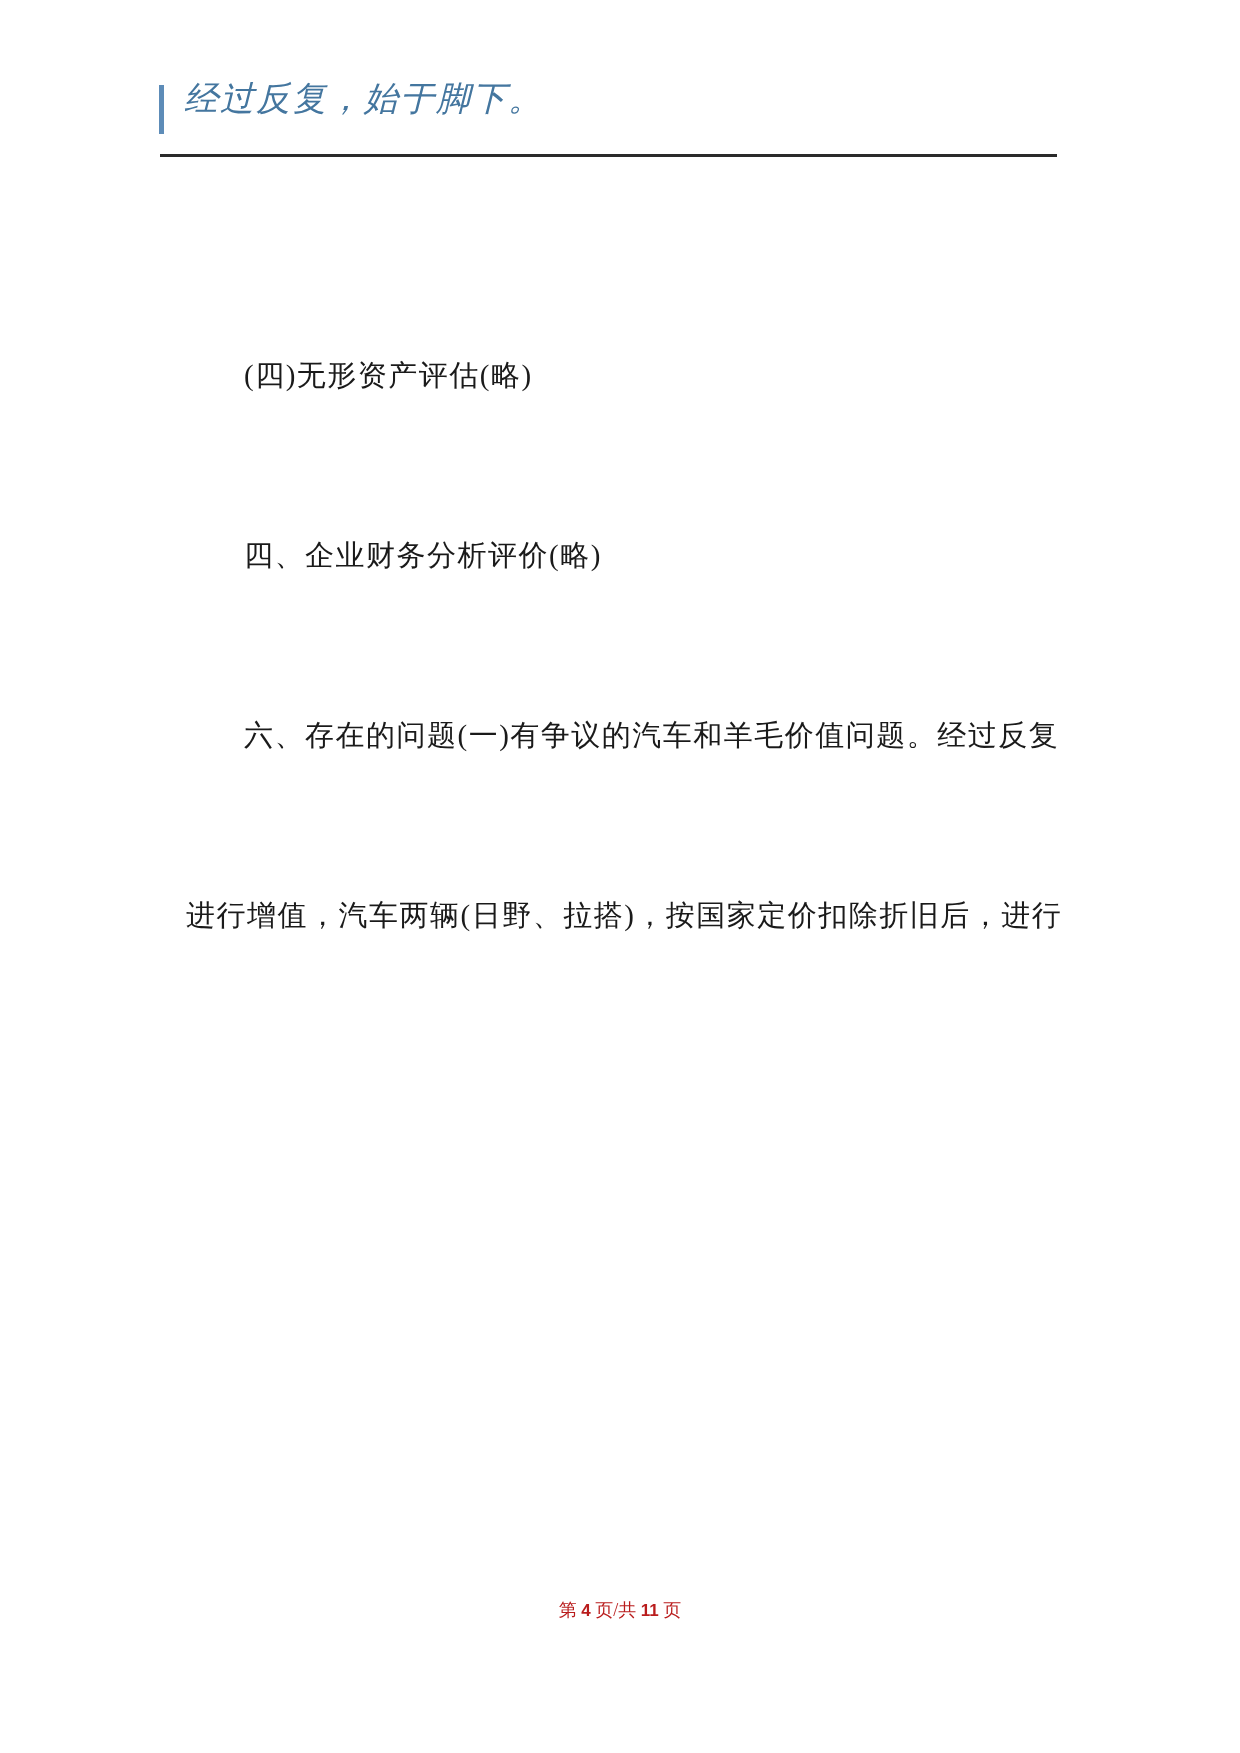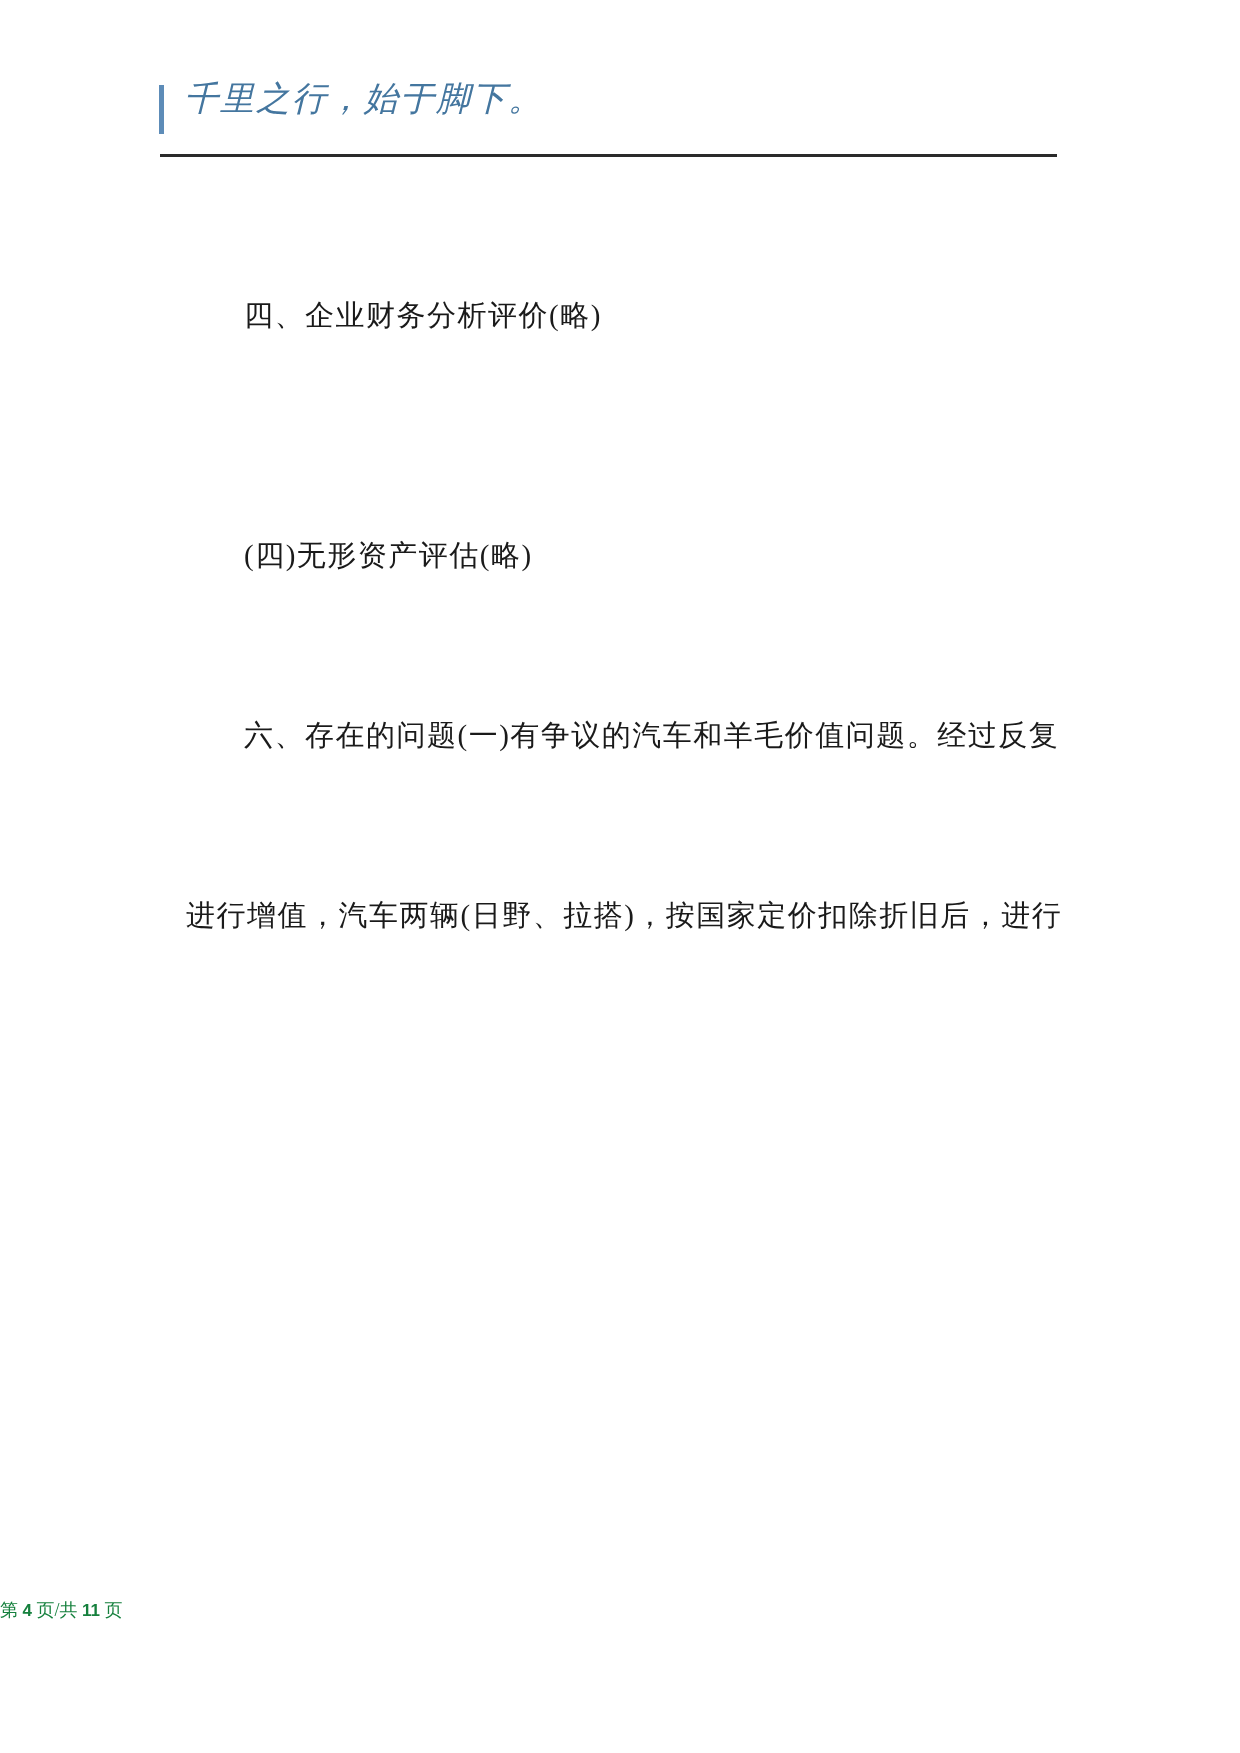--- a/index.html
+++ b/index.html
@@ -60,46 +60,46 @@
     height: 60px;
   }
   .indent    { text-indent: 58px; }
   .gap-a { margin-top: 60px; }  
   
   .footer {
     position: absolute;
     left: 0;
     top: 1598px;
     width: 100%;
-    text-align: left;
+    text-align: center;
     font-size: 18px;
-    color: #15803d;
+    color: #b91c1c;
     white-space: pre;
   }
   .footer .num {
     font-family: "Liberation Sans", "DejaVu Sans", sans-serif;
     font-weight: bold;
     font-size: 17px;
   }
 </style>
 </head>
 <body>
 
 <div class="page">
 
   <div class="header">
     <div class="accent-bar"></div>
-    <div class="motto">千里之行，始于脚下。</div>
+    <div class="motto">经过反复，始于脚下。</div>
   </div>
 
   <div class="divider"></div>
 
   <div class="body-text">
+    <p class="line indent gap-a">(四)无形资产评估(略)</p>
     <p class="line indent">四、企业财务分析评价(略)</p>
-    <p class="line indent gap-a">(四)无形资产评估(略)</p>
     <p class="line indent">六、存在的问题(一)有争议的汽车和羊毛价值问题。经过反复</p>
     <p class="line">进行增值，汽车两辆(日野、拉搭)，按国家定价扣除折旧后，进行</p>
     
     
     
     
     
     
     
     

